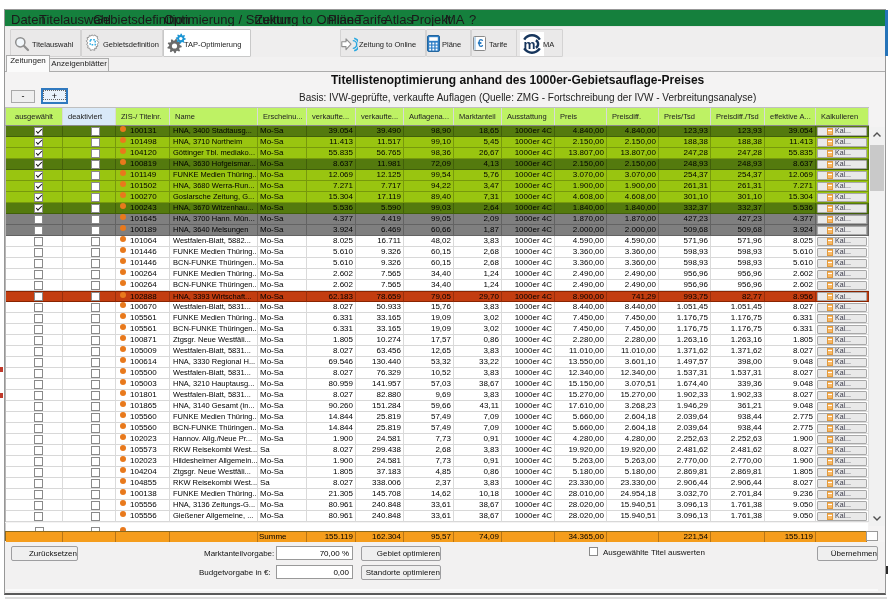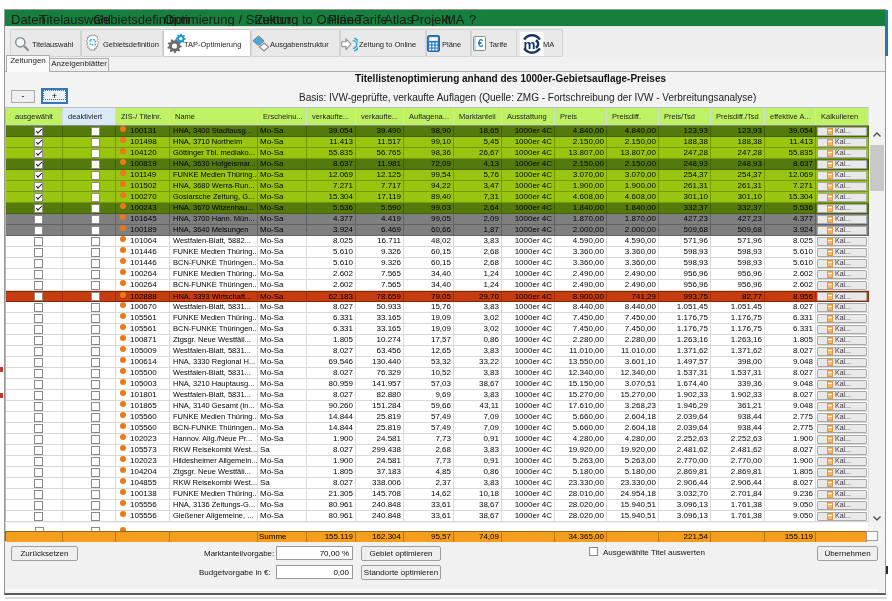--- a/index.html
+++ b/index.html
@@ -18,21 +18,21 @@
 .tbtn.sel{background:#FFF;border-color:#C9C9C9}
 .tbtn .lbl{position:absolute;font-size:7.5px;color:#222;top:10px;white-space:nowrap}
 
 #tabstrip{position:absolute;left:5px;top:55px;width:840px;height:17px}
 .tab{position:absolute;border:1px solid #ACACAC;font-size:8px;color:#222;text-align:center}
 #tab1{left:1px;top:0px;width:44px;height:17px;background:#FBFBFB;border-bottom:none;z-index:3}
 #tab2{left:45px;top:3px;width:59px;height:14px;background:#F0EFEF;border-left:none}
 #panelTop{position:absolute;left:5px;top:71px;width:880px;height:1px;background:#ACACAC}
 #panel{position:absolute;left:5px;top:72px;width:880px;height:516px;background:#F4F3F3}
 
-#title{position:absolute;left:355px;top:73px;font-size:10px;font-weight:bold;color:#111;white-space:nowrap}
+#title{position:absolute;left:331px;top:73px;font-size:12px;font-weight:bold;color:#111;white-space:nowrap}
 #subtitle{position:absolute;left:299px;top:91.5px;font-size:10px;color:#222;white-space:nowrap}
 
 #bminus{position:absolute;left:11px;top:90px;width:24px;height:13px;background:#EFEFEF;border:1px solid #A9A9A9;font-size:9px;text-align:center;line-height:11px}
 #bplus{position:absolute;left:41px;top:88px;width:27px;height:16px;background:#E9F2FB;border:2px solid #3079BF;font-size:9px;text-align:center;line-height:11px}
 #bplus i{display:block;border:1px dotted #666;height:10px;margin:0px;font-style:normal;line-height:10px}
 
 .thead{position:absolute;left:5px;top:107px;height:19px;display:flex;background:#bef264;border-top:1px solid #BFBFBF;border-left:1px solid #BFBFBF;border-bottom:1px solid #8C8C8C}
 .hcell{font-size:7.5px;color:#222;padding-left:5px;line-height:17px;border-right:1px solid #D9D9D9;overflow:hidden;white-space:nowrap}
 .row{position:absolute;left:5px;height:11px;display:flex;border-left:1px solid rgba(0,0,0,0.25)}
 .cell{height:11px;border-right:1px solid rgba(0,0,0,0.22);border-bottom:1px solid rgba(0,0,0,0.22);overflow:hidden;white-space:nowrap;font-size:8px;color:#000;line-height:10px}
@@ -79,21 +79,21 @@
 .scell{height:10px;background:#F59D1C;border-right:1px solid rgba(0,0,0,0.25);font-size:8px;line-height:9px;overflow:hidden;white-space:nowrap}
 .sl{padding-left:1px}
 .sr{text-align:right;padding-right:2px}
 #sumwhite{position:absolute;left:866px;top:531px;width:12px;height:10px;background:#fff;border:1px solid #999}
 
 #vsb{position:absolute;left:869px;top:127px;width:16px;height:399px;background:#F1F1F1}
 .sbarrow{position:absolute;left:0;width:16px;height:16px;background:#F1F1F1;text-align:center}
 #sbthumb{position:absolute;left:1px;top:18px;width:14px;height:46px;background:#C9C9C9}
 
 #footer{position:absolute;left:5px;top:542px;width:880px;height:46px;background:#F2F1F1}
-.fbtn{position:absolute;height:15px;background:#EFEFEF;border:1px solid #9E9EA0;border-radius:2px;font-size:8px;color:#111;text-align:center;line-height:13px}
+.fbtn{position:absolute;height:15px;background:#EFEFEF;border:1px solid #9E9EA0;border-radius:2px;font-size:8px;color:#111;text-align:right;line-height:13px}
 .finput{position:absolute;height:14px;background:#fff;border:1px solid #999;font-size:8px;text-align:right;line-height:13px;padding-right:3px}
 .flabel{position:absolute;font-size:8px;color:#111;white-space:nowrap}
 </style></head><body>
 <div id="win"></div>
 <div id="shadowB"></div>
 <div class="speck" style="top:367px"></div>
 <div class="speck" style="top:393px"></div>
 <div id="menubar">
  <span style="left:6px">Daten</span>
  <span style="left:34px">Titelauswahl</span>
@@ -123,27 +123,20 @@
    <span class="lbl" style="left:21px">Gebietsdefinition</span>
  </div>
  <div class="tbtn sel" style="left:158px;width:88px">
    <svg class="abs" style="left:2px;top:3px" width="21" height="22" viewBox="0 0 21 22">
         <path d="M15.70,13.00 L15.59,14.25 L13.57,14.85 L13.18,15.70 L14.02,17.63 L13.13,18.52 L11.20,17.68 L10.35,18.07 L9.75,20.09 L8.50,20.20 L7.56,18.32 L6.65,18.07 L4.90,19.24 L3.87,18.52 L4.36,16.47 L3.82,15.70 L1.73,15.46 L1.41,14.25 L3.10,13.00 L3.18,12.06 L1.73,10.54 L2.26,9.40 L4.36,9.53 L5.03,8.86 L4.90,6.76 L6.04,6.23 L7.56,7.68 L8.50,7.60 L9.75,5.91 L10.96,6.23 L11.20,8.32 L11.97,8.86 L14.02,8.37 L14.74,9.40 L13.57,11.15 L13.82,12.06 Z" fill="#6B6B6B" fill-rule="evenodd"></path>
         <circle cx="8.5" cy="13" r="2.6" fill="#fff"></circle>
         <path d="M19.80,5.60 L19.70,6.58 L18.13,6.98 L17.79,7.60 L18.34,9.14 L17.58,9.76 L16.18,8.93 L15.50,9.13 L14.80,10.60 L13.82,10.50 L13.42,8.93 L12.80,8.59 L11.26,9.14 L10.64,8.38 L11.47,6.98 L11.27,6.30 L9.80,5.60 L9.90,4.62 L11.47,4.22 L11.81,3.60 L11.26,2.06 L12.02,1.44 L13.42,2.27 L14.10,2.07 L14.80,0.60 L15.78,0.70 L16.18,2.27 L16.80,2.61 L18.34,2.06 L18.96,2.82 L18.13,4.22 L18.33,4.90 Z" fill="#1B95D4" fill-rule="evenodd"></path>
         <circle cx="14.8" cy="5.6" r="1.7" fill="#fff"></circle>
       </svg>
    <span class="lbl" style="left:20px">TAP-Optimierung</span>
- </div>
- <div class="tbtn" style="left:246px;width:89px">
-   <svg class="abs" style="left:0px;top:5px" width="18" height="18" viewBox="0 0 18 18">
-        <path d="M6.5 1 L12 5.8 L6.5 10.6 L1 5.8 Z" fill="#45AADC" stroke="#7a7a7a" stroke-width="1"></path>
-        <path d="M12 8 L16.6 12 L12 16 L7.4 12 Z" fill="#fff" stroke="#8a8a8a" stroke-width="1.1"></path>
-      </svg>
-   <span class="lbl" style="left:18px">Ausgabenstruktur</span>
  </div>
  <div class="tbtn" style="left:335px;width:86px">
    <svg class="abs" style="left:0px;top:7px" width="17" height="15" viewBox="0 0 17 15">
         <path d="M0.8 4.8 h4.2 v-3 l5 5.4 -5 5.4 v-3 H0.8 z" fill="#fff" stroke="#8F8F8F" stroke-width="1.1" stroke-linejoin="round"></path>
         <path d="M13.2 1.2 a6.6 6.6 0 0 1 0 12.6" fill="none" stroke="#29A8E0" stroke-width="1.6"></path>
         <path d="M11.8 3.6 a3.7 3.7 0 0 1 0 7.8" fill="none" stroke="#29A8E0" stroke-width="1.4"></path>
       </svg>
    <span class="lbl" style="left:18px">Zeitung to Online</span>
  </div>
  <div class="tbtn" style="left:421px;width:45px">

